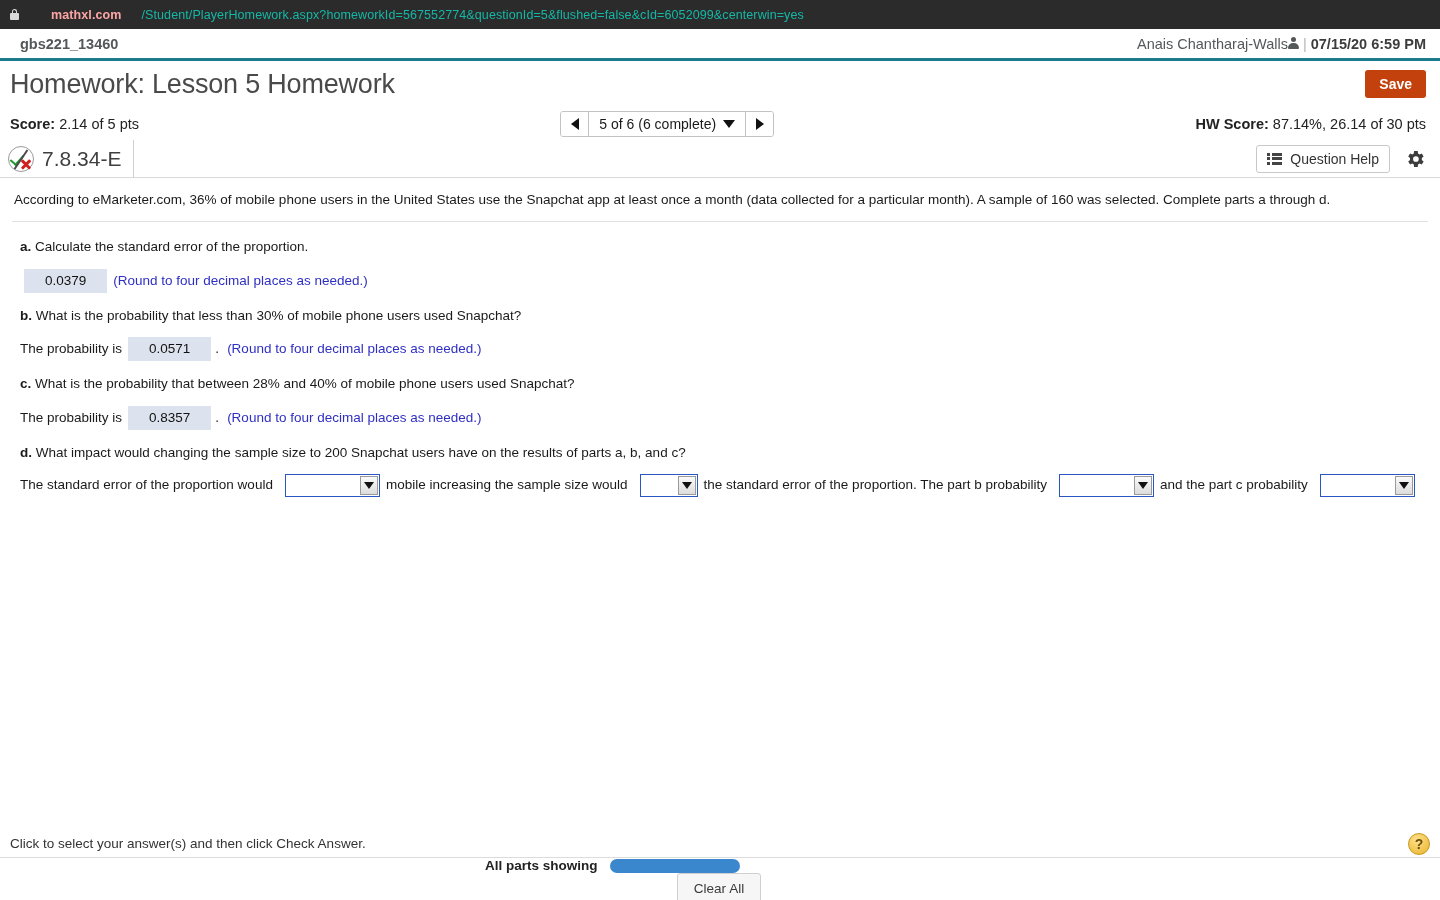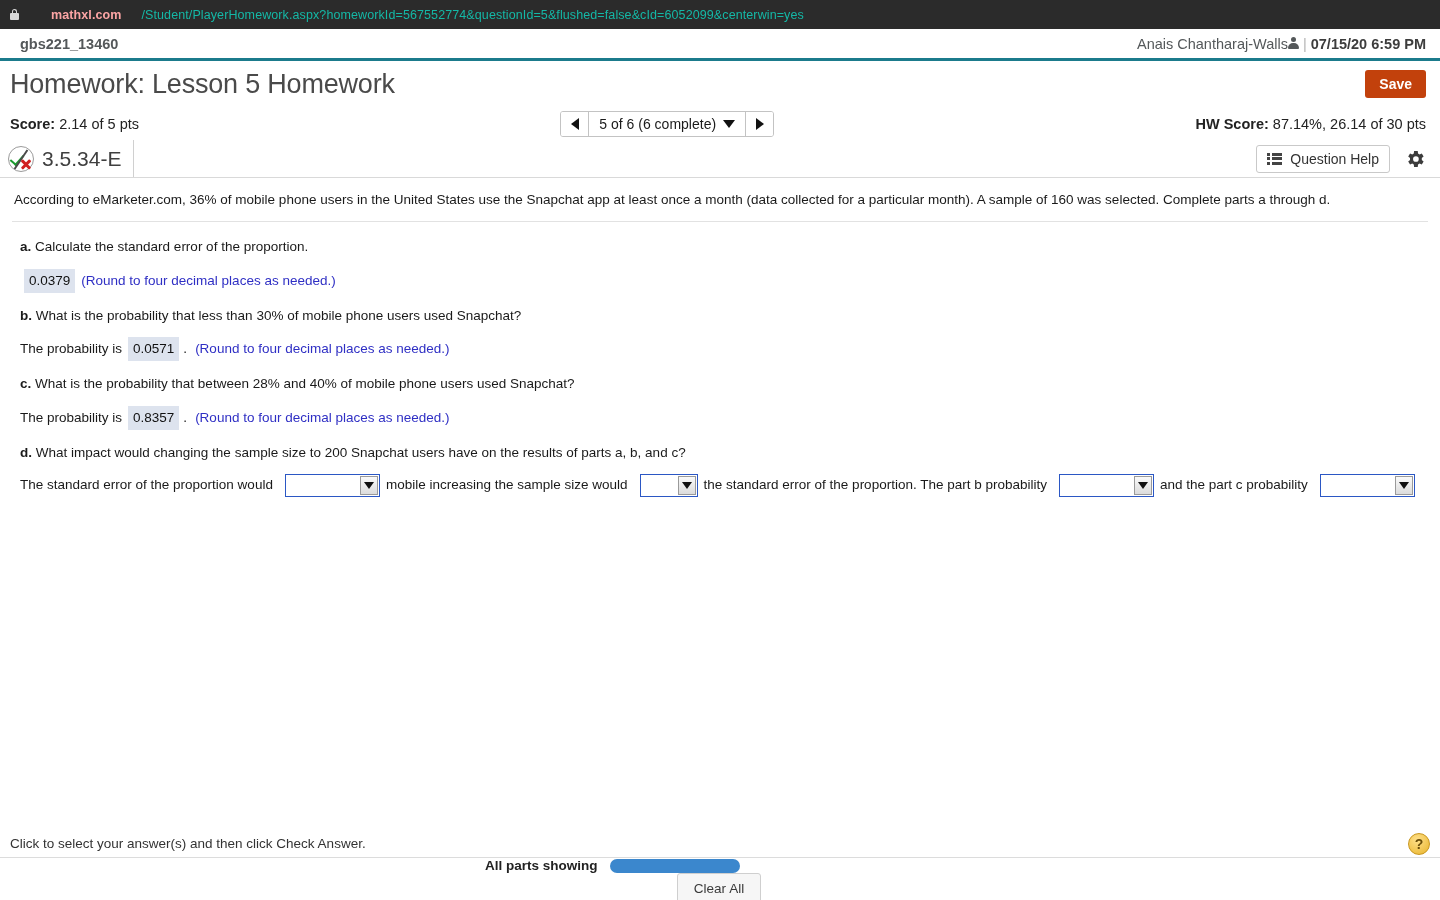--- a/index.html
+++ b/index.html
@@ -295,21 +295,21 @@
     flex-wrap: wrap;
     gap: 0px;
     margin: 7px 0 9px 0;
     padding-left: 8px;
   }
   .answer-line.indent-a { padding-left: 12px; }
   .ans-box {
     display: inline-block;
     background: #dde3ee;
     border: 1px solid #dde3ee;
-    padding: 1px 4px;
+    padding: 1px 20px;
     font-size: 13.5px;
     color: #111;
     min-width: 42px;
     text-align: center;
   }
   .hint {
     color: #2f2fc4;
     margin-left: 6px;
   }
   .plain { margin-right: 6px; }
@@ -500,21 +500,21 @@
   </div>
 </div>
 
 <div class="qid-row">
   <div class="qid-left">
     <span class="status-icon">
       <span class="check"></span>
         <span class="slash"></span>
         <span class="xmark"></span>
     </span>
-    <span class="qid-text">3.5.34-E</span>
+    <span class="qid-text">7.8.34-E</span>
   </div>
   <div class="qid-right">
     <div class="question-help">
       <span class="list-icon">
         <span class="row">
             <span class="dot"></span>
             <span class="bar"></span>
           </span>
         <span class="row">
             <span class="dot"></span>

